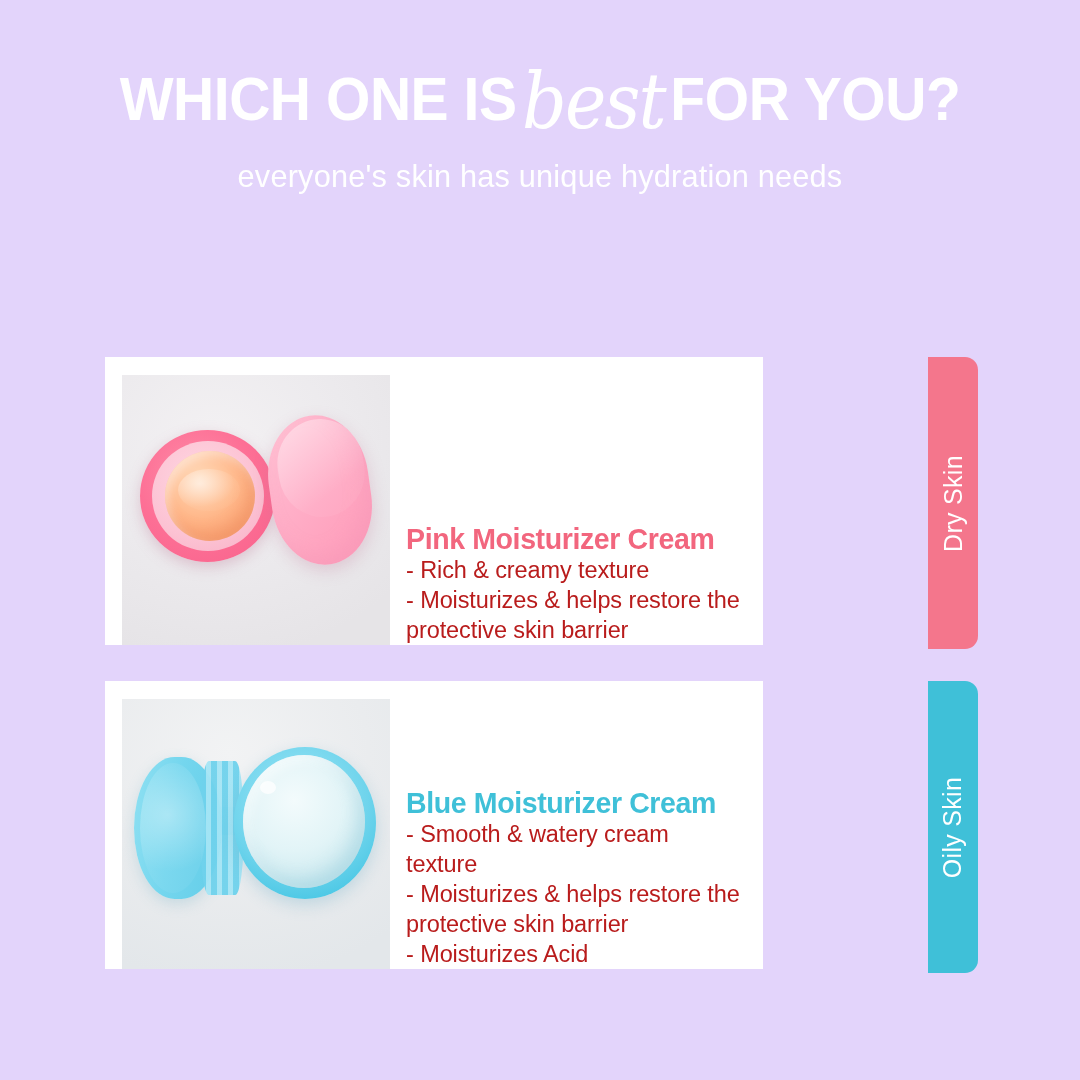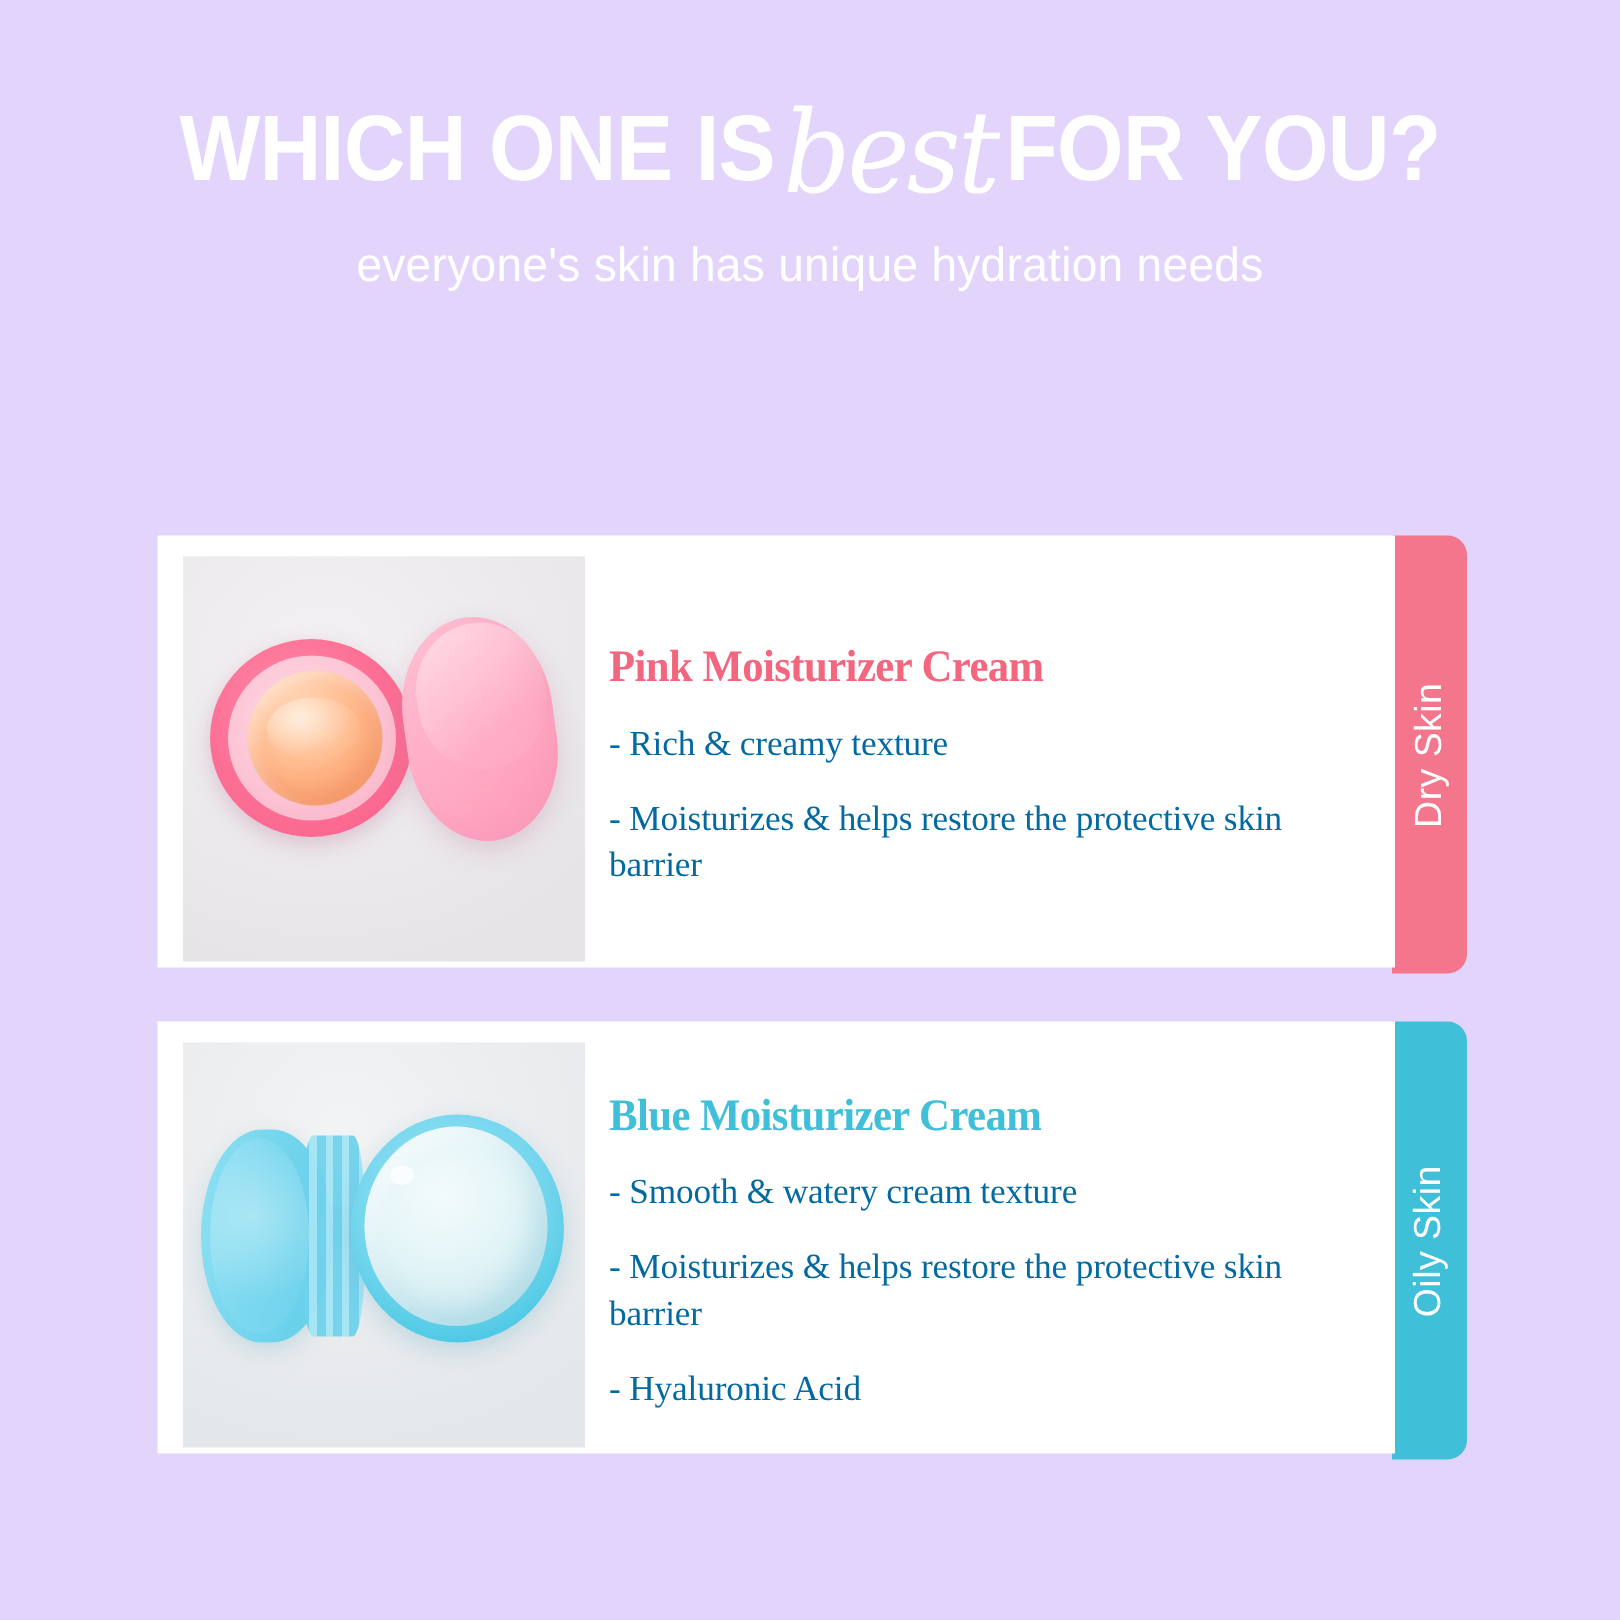--- a/index.html
+++ b/index.html
@@ -56,27 +56,26 @@
   .card-wrap {
     position: absolute;
     left: 105px;
     width: 870px;
   }
   #card-wrap-pink { top: 357px; }
   #card-wrap-blue { top: 681px; }
 
   .card {
     position: relative;
-    width: 825px;
+    width: 658px;
     height: 288px;
     background: #ffffff;
     display: flex;
-    align-items: center;
+    align-items: flex-end;
     z-index: 2;
-    font-family: Liberation Serif, serif;
   }
 
   .card-photo {
     width: 268px;
     height: 270px;
     margin: 9px 0 0 17px;
     flex: none;
     position: relative;
     overflow: hidden;
     background: #eceaec;
@@ -92,24 +91,23 @@
     font-weight: 700;
     letter-spacing: -0.4px;
     line-height: 1.1;
     transform: scaleX(0.95);
     transform-origin: left center;
   }
   #title-pink { color: #f2667e; }
   #title-blue { color: #3fc0d8; }
 
   .bullet {
-    color: #0369a1;
+    color: #b91c1c;
     font-size: 23.5px;
     line-height: 1.28;
-    margin-top: 20px;
     letter-spacing: -0.1px;
   }
   .bullet:first-of-type { margin-top: 22px; }
 
   
   .side-tab {
     position: absolute;
     left: 823px;
     top: 0;
     width: 50px;
@@ -307,17 +305,17 @@
       <div class="blue-cap-face"></div>
       <div class="blue-jar"></div>
       <div class="blue-jar-cream"></div>
       <div class="blue-jar-bubble"></div>
     </div>
 
     <div class="card-body">
       <div class="card-title" id="title-blue">Blue Moisturizer Cream</div>
       <div class="bullet">- Smooth &amp; watery cream texture</div>
       <div class="bullet">- Moisturizes &amp; helps restore the protective skin barrier</div>
-      <div class="bullet">- Hyaluronic Acid</div>
+      <div class="bullet">- Moisturizes Acid</div>
     </div>
 
   </div>
 </div>
 
 </body></html>

